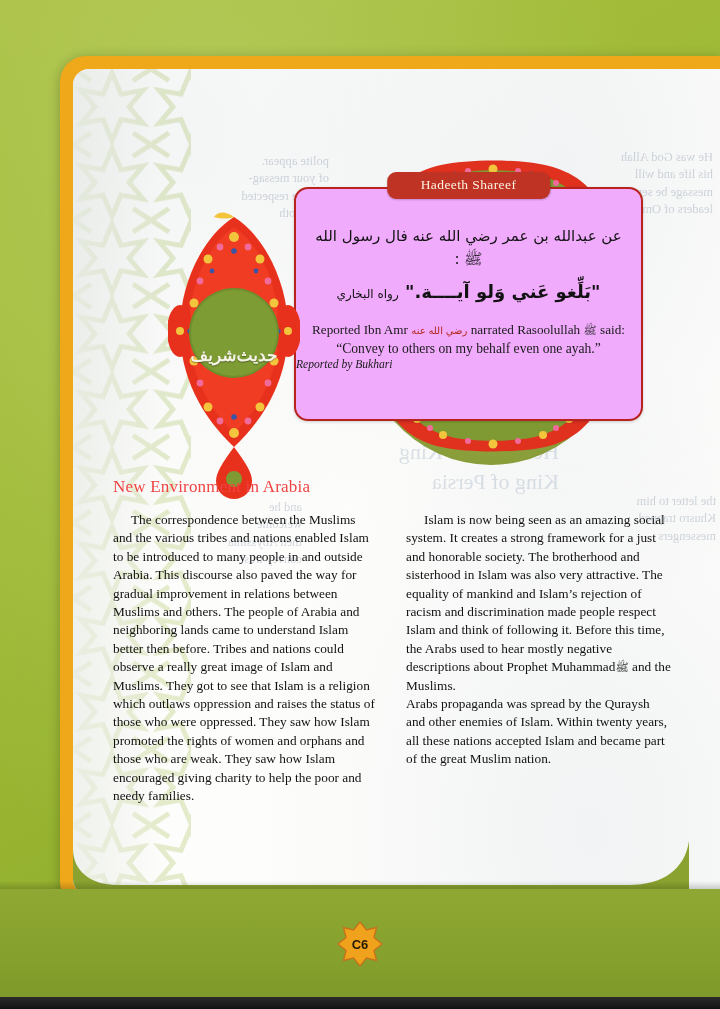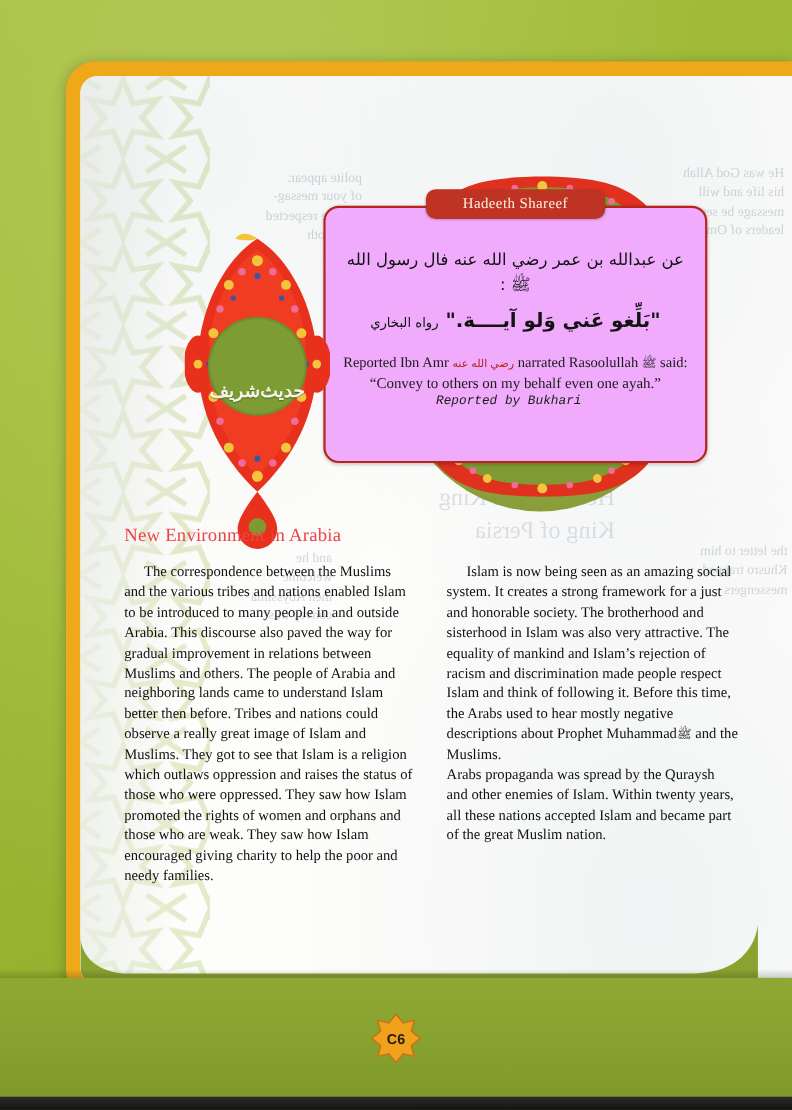--- a/index.html
+++ b/index.html
@@ -75,21 +75,21 @@
   }
   .arabic1{direction:rtl;text-align:center;margin:36px 14px 0;font-size:15px;color:#121212;
     font-family:"DejaVu Sans", sans-serif;line-height:1.5;}
   .arabic2{direction:rtl;text-align:center;margin:8px 14px 0;font-size:18px;font-weight:bold;
     color:#121212;font-family:"DejaVu Sans", sans-serif;line-height:1.5;}
   .arabic2 .src{font-size:12px;font-weight:normal;}
   .eng1{text-align:center;margin:16px 10px 0;font-size:13.2px;color:#1a1a1a;line-height:1.35;}
   .eng1 .ra{color:#b3261c;font-family:Liberation Sans, sans-serif;font-size:10px;}
   .eng1 .saw{font-family:"DejaVu Sans",sans-serif;font-size:11px;}
   .eng2{text-align:center;margin:2px 10px 0;font-size:13.6px;color:#1a1a1a;}
-  .eng3{text-align:center;margin:1px 12px 0 0;font-size:11.6px;font-style:italic;color:#1a1a1a;font-family:Liberation Mono, monospace;}
+  .eng3{text-align:left;margin:1px 12px 0 0;font-size:11.6px;font-style:italic;color:#1a1a1a;}
 
   
   .medallion{position:absolute;left:95px;top:142px;width:132px;height:290px;}
   .med-disc-label{position:absolute;left:0;top:0;width:100%;height:100%;
     display:flex;align-items:center;justify-content:center;
     color:#f5f3e6;font-family:Liberation Serif, serif;font-size:17px;font-weight:bold;
     line-height:1.15;text-shadow:0 1px 1px rgba(0,0,0,.35);direction:rtl;}
 
   
   .article{position:absolute;left:40px;top:408px;width:558px;}

